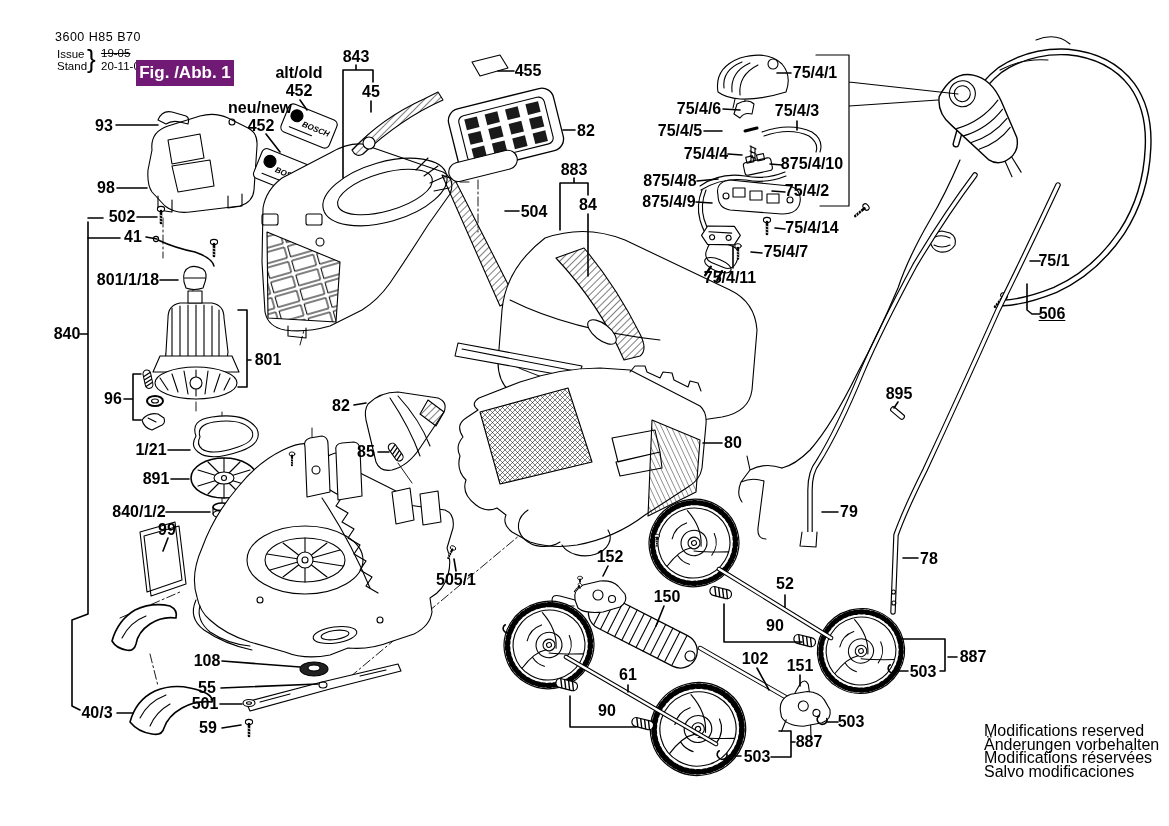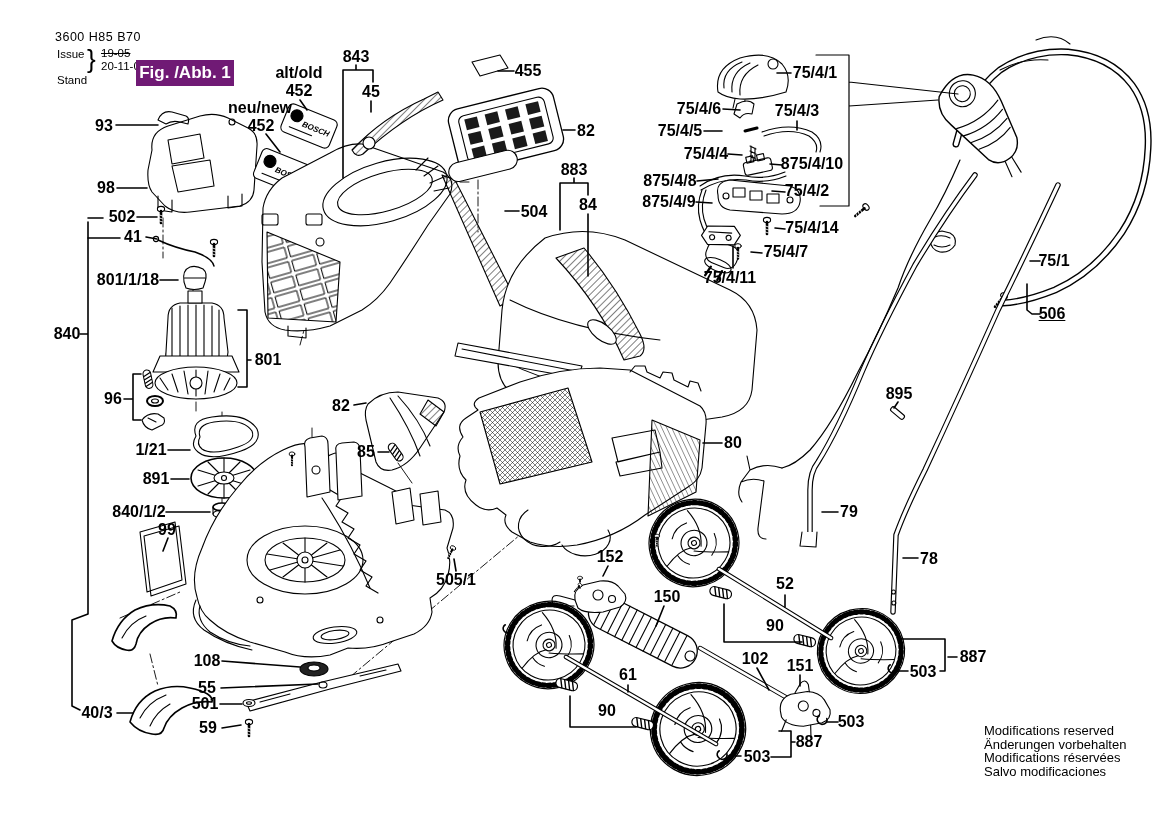--- a/index.html
+++ b/index.html
@@ -6,30 +6,30 @@
   .stage { position:relative; width:1169px; height:826px; background:#fff; overflow:hidden;
            font-family:"Liberation Sans", sans-serif; color:#000; }
   svg.art { position:absolute; left:0; top:0; width:1169px; height:826px; }
   .labels-layer { position:absolute; left:0; top:0; width:1169px; height:826px; pointer-events:none; }
   .part-label { position:absolute; transform:translate(-50%,-50%); font-weight:700; font-size:16px;
                 line-height:1; white-space:nowrap; }
   .hdr { position:absolute; left:55px; top:30px; font-size:12.5px; }
   .hdr .code { letter-spacing:0.5px; }
   .hdr .issue-row { position:relative; margin-top:3px; height:26px; width:180px; }
   .hdr .lbl { position:absolute; left:2px; font-size:11.5px; }
-  .hdr .lbl.stand { top:13px;margin-top:14px; }
+  .hdr .lbl.stand { top:13px; }
   .hdr .lbl.issue { top:1px; }
   .hdr .brace { position:absolute; left:32px; top:-3px; font-size:26px; font-weight:400; }
   .hdr .val { position:absolute; left:46px; font-size:11.5px; }
   .hdr .val.struck { top:0px; text-decoration:line-through; }
   .hdr .val.current { top:13px; }
   .figbox { position:absolute; left:136px; top:60px; width:98px; height:26px; background:#701a75;
             color:#fff; font-size:17px; font-weight:700; display:flex; align-items:center;
             justify-content:center; white-space:nowrap; }
-  .footer { position:absolute; left:984px; top:724px; font-size:13px; line-height:13.5px; }
+  .footer { position:absolute; left:984px; top:724px; font-size:16px; line-height:13.5px; }
   .footer div { white-space:nowrap; }
 </style>
 </head>
 <body>
 
 <div class="stage">
 
   <svg class="art" viewBox="0 0 1169 826" fill="none" stroke="#000" stroke-width="1.1" stroke-linecap="round" stroke-linejoin="round">
     <defs>
       <pattern id="hatch" width="5" height="5" patternUnits="userSpaceOnUse" patternTransform="rotate(45)">

